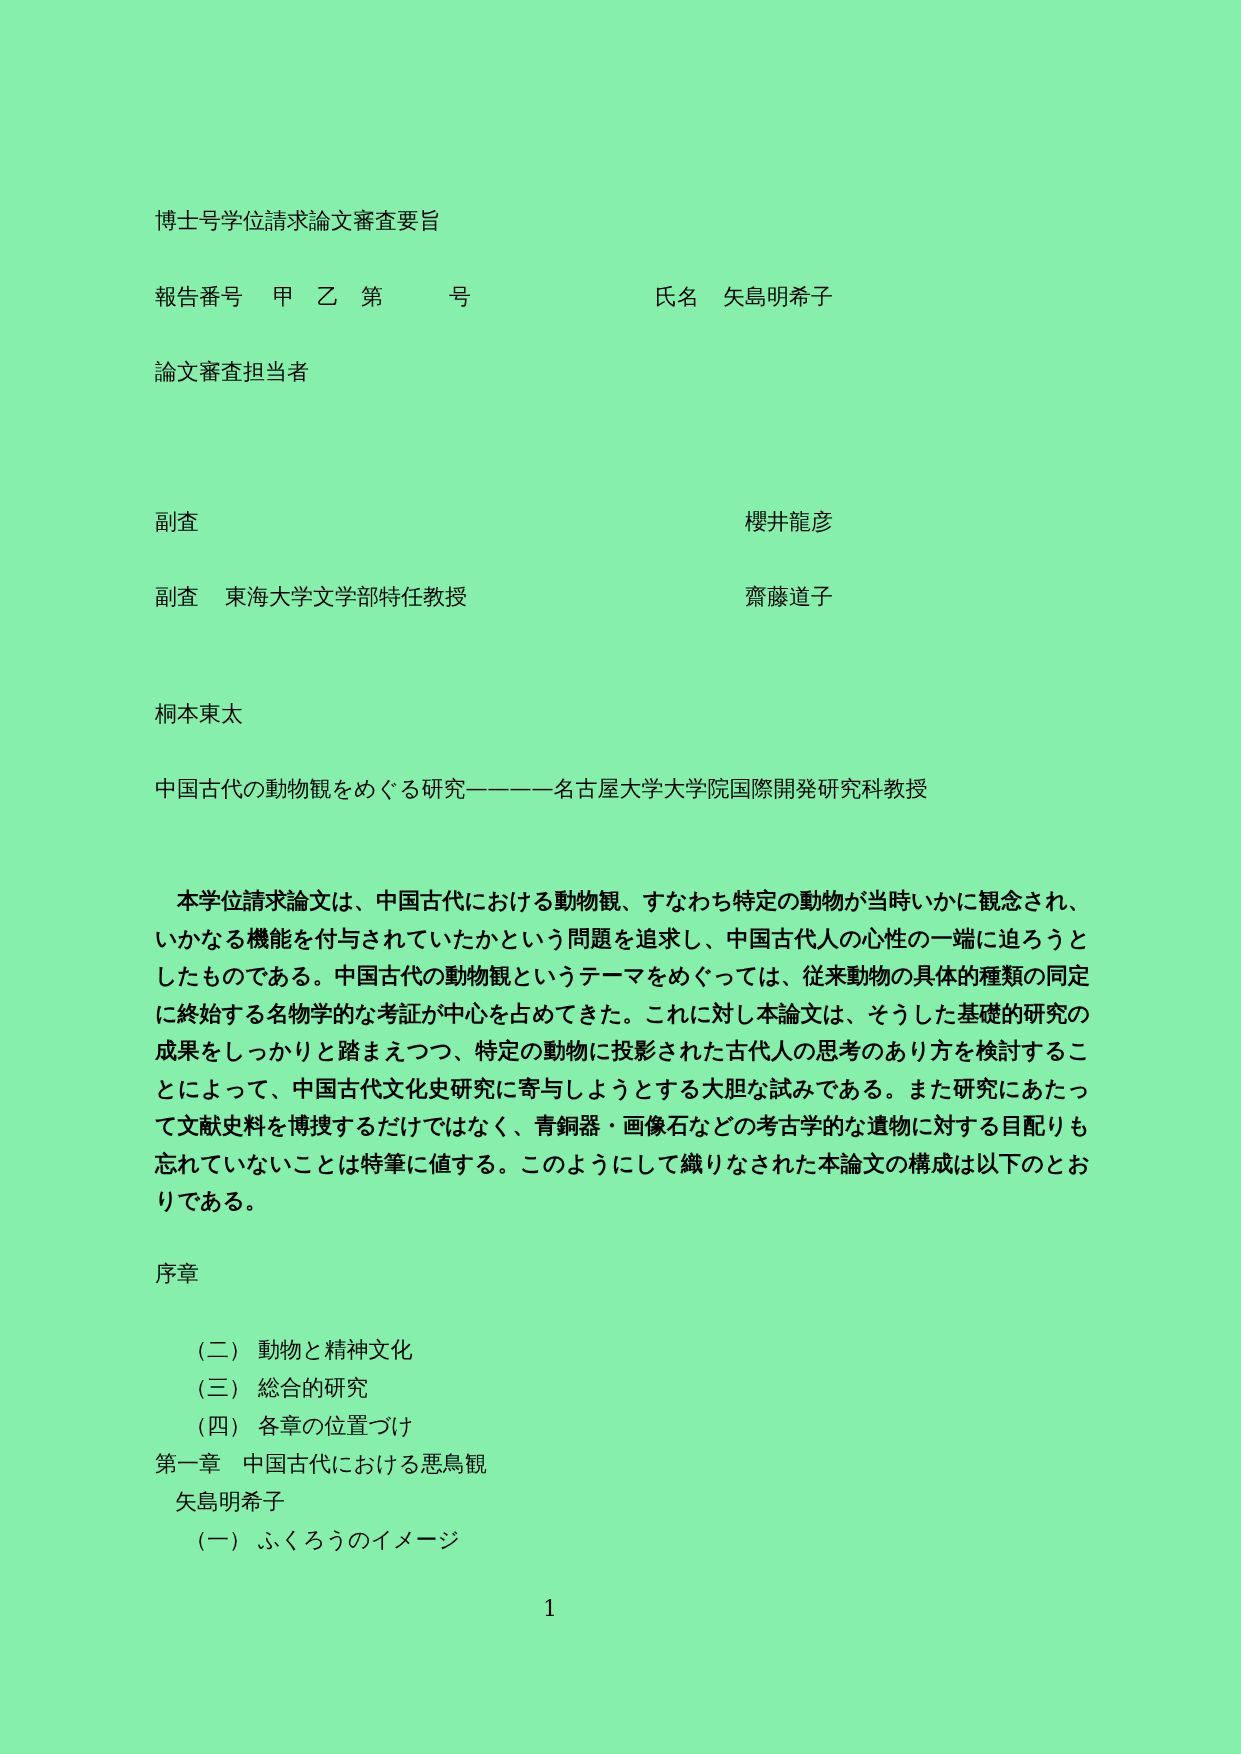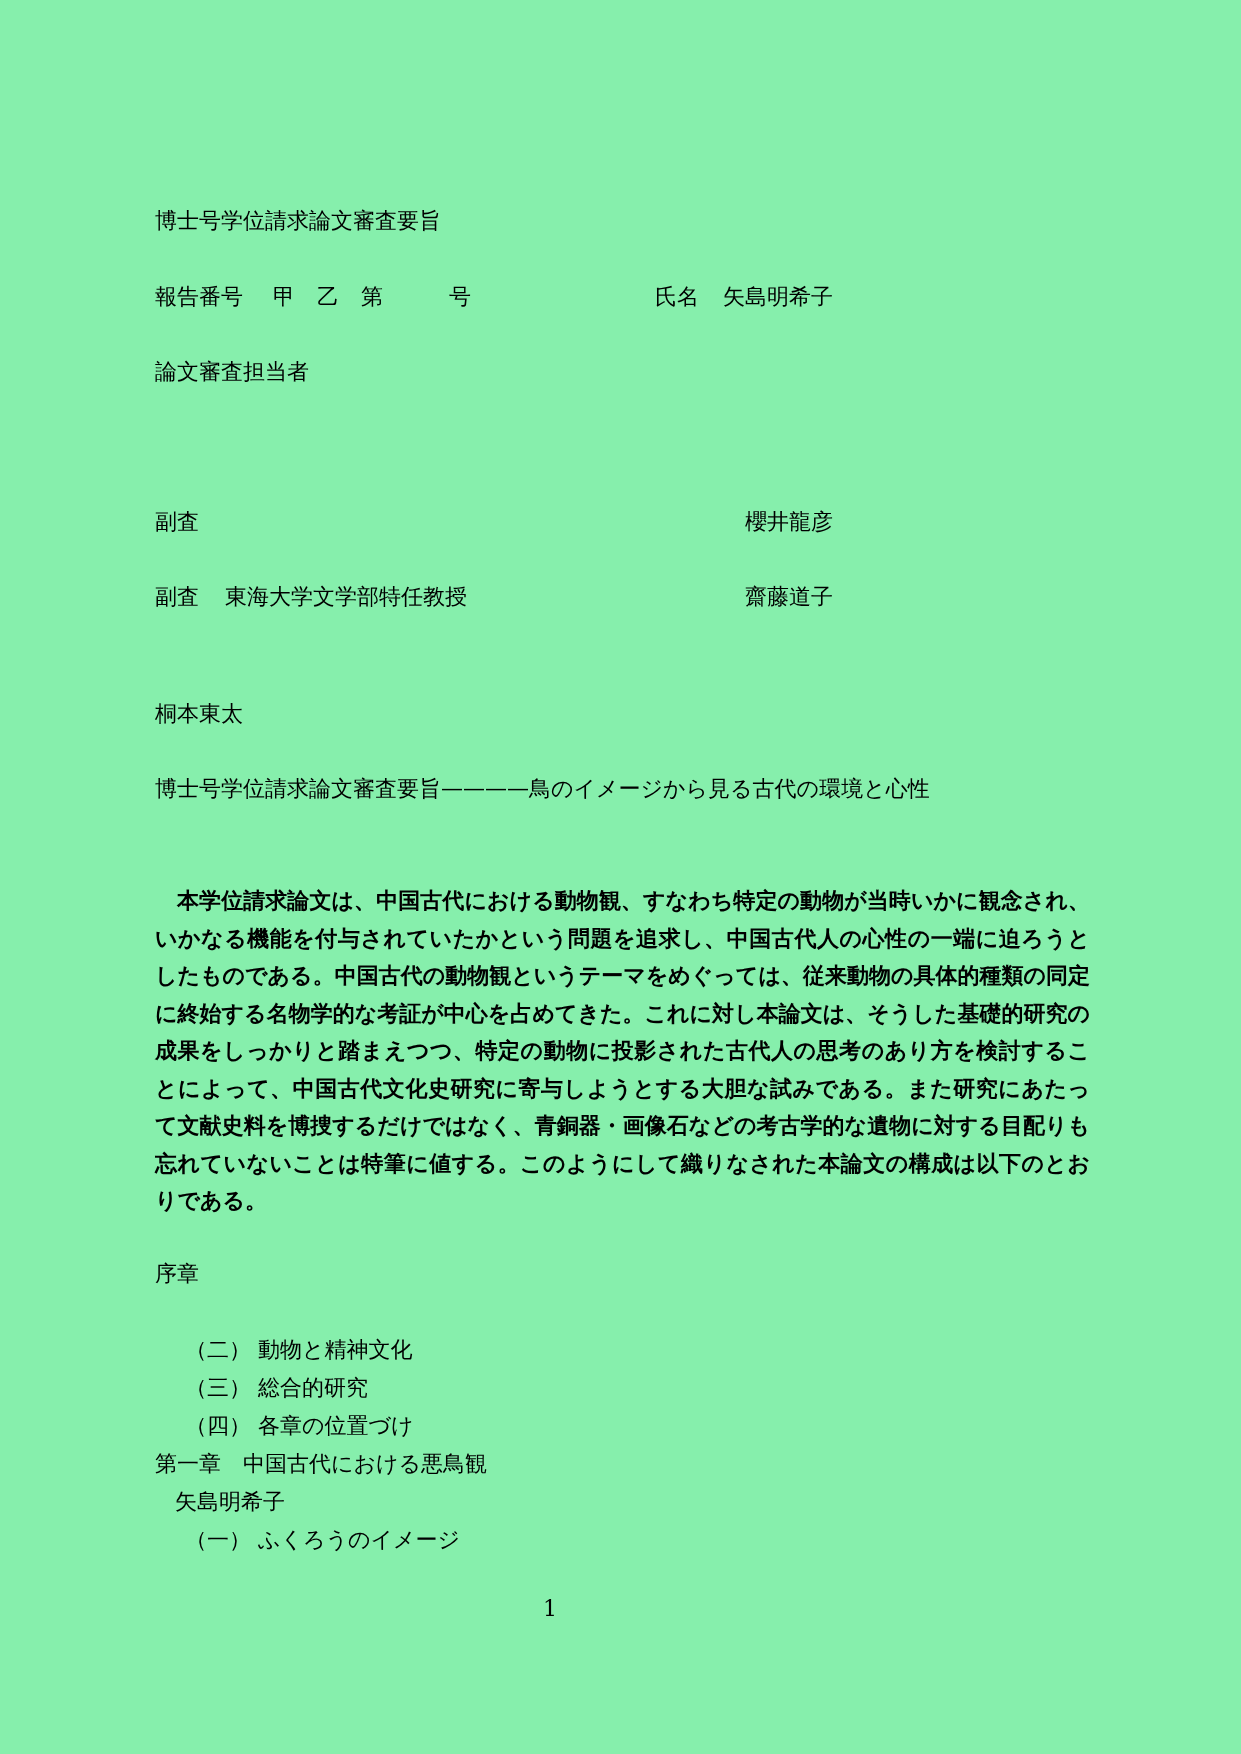--- a/index.html
+++ b/index.html
@@ -70,21 +70,21 @@
     <span class="role">副査</span>
     <span class="pname">櫻井龍彦</span>
   </div>
   <div class="row" style="top:585px;">
     <span class="role">副査</span>
     <span class="affiliation">東海大学文学部特任教授</span>
     <span class="pname">齋藤道子</span>
   </div>
 
   <div class="abs" style="left:155px; top:702px;">桐本東太</div>
-  <div class="abs" style="left:155px; top:777px;">博士号学位請求論文審査要旨————鳥のイメージから見る古代の環境と心性</div>
+  <div class="abs" style="left:155px; top:777px;">中国古代の動物観をめぐる研究————名古屋大学大学院国際開発研究科教授</div>
 
   <div class="body-par">本学位請求論文は、中国古代における動物観、すなわち特定の動物が当時いかに観念され、いかなる機能を付与されていたかという問題を追求し、中国古代人の心性の一端に迫ろうとしたものである。中国古代の動物観というテーマをめぐっては、従来動物の具体的種類の同定に終始する名物学的な考証が中心を占めてきた。これに対し本論文は、そうした基礎的研究の成果をしっかりと踏まえつつ、特定の動物に投影された古代人の思考のあり方を検討することによって、中国古代文化史研究に寄与しようとする大胆な試みである。また研究にあたって文献史料を博捜するだけではなく、青銅器・画像石などの考古学的な遺物に対する目配りも忘れていないことは特筆に値する。このようにして織りなされた本論文の構成は以下のとおりである。</div>
 
   <div class="toc-item" style="left:155px; top:1262px;">序章</div>
   <div class="toc-item" style="left:185px; top:1338px;">（二） 動物と精神文化</div>
   <div class="toc-item" style="left:185px; top:1376px;">（三） 総合的研究</div>
   <div class="toc-item" style="left:185px; top:1414px;">（四） 各章の位置づけ</div>
   <div class="toc-item" style="left:155px; top:1452px;">第一章　中国古代における悪鳥観</div>
   <div class="toc-item" style="left:175px; top:1490px;">矢島明希子</div>
   <div class="toc-item" style="left:185px; top:1528px;">（一） ふくろうのイメージ</div>

